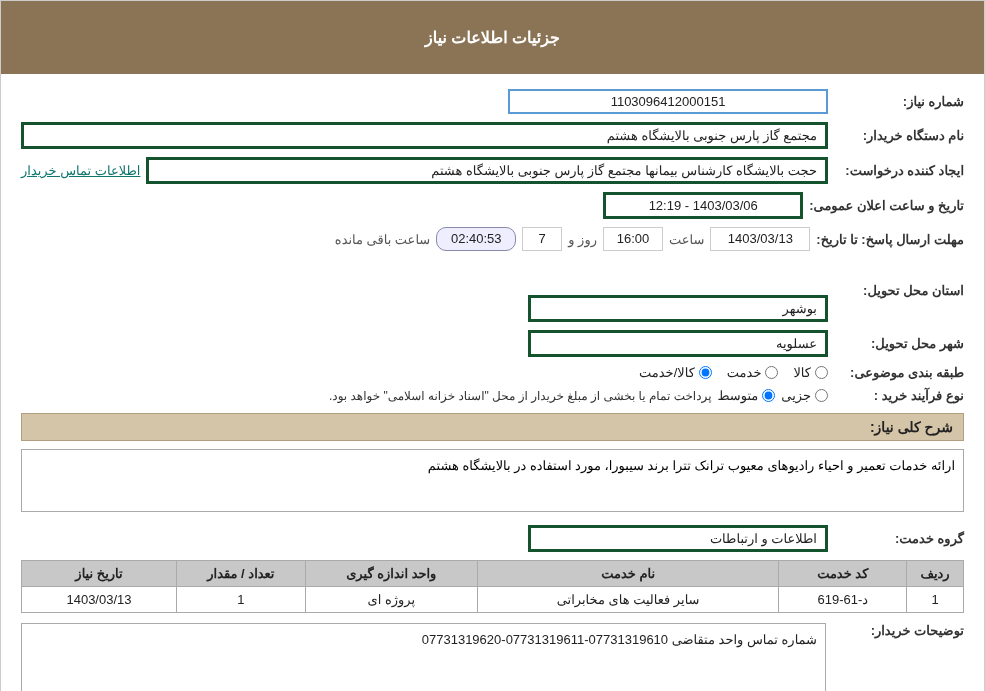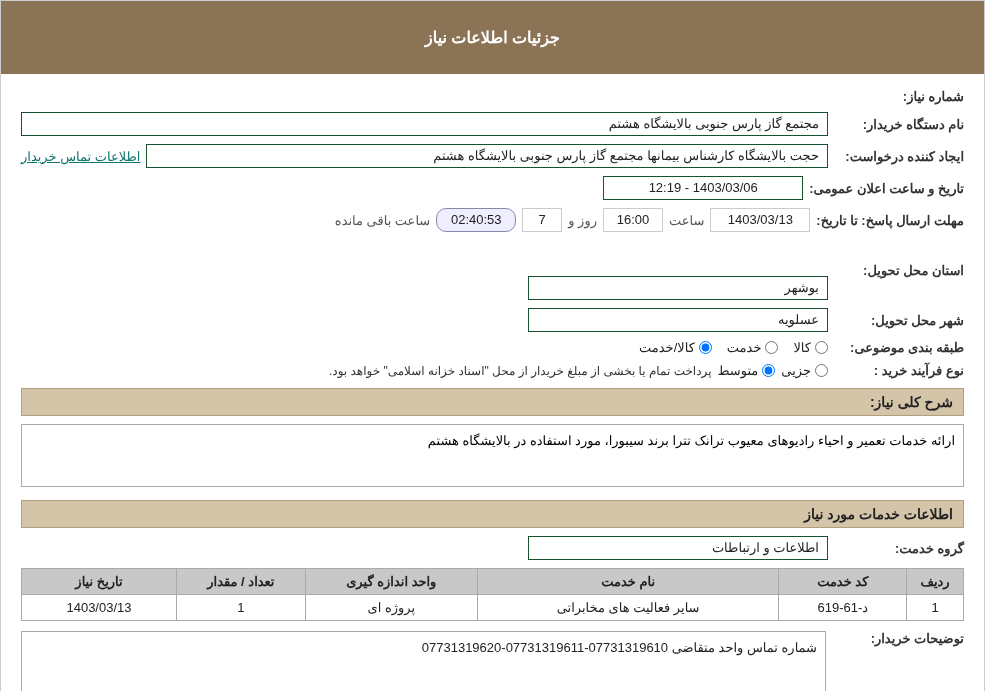--- a/index.html
+++ b/index.html
@@ -36,21 +36,21 @@
     }
     .label-col {
       color: #333;
       font-weight: bold;
       white-space: nowrap;
       min-width: 130px;
       text-align: right;
       flex-shrink: 0;
     }
     .value-box {
-      border: 1px solid #14532d;
+      border: 3px solid #14532d;
       background: #fff;
       padding: 3px 8px;
       min-height: 24px;
       flex: 1;
       text-align: right;
     }
     .value-box-blue {
       border: 2px solid #5b9bd5;
       background: #fff;
       padding: 3px 8px;
@@ -178,20 +178,21 @@
 
 <div class="page-container">
   <div class="header-bar">
     <span>جزئیات اطلاعات نیاز</span>
   </div>
 
   <div class="content-area">
 
     <div class="form-row">
       <span class="label-col">شماره نیاز:</span>
+      <div class="value-box-blue" style="max-width:320px; text-align:center;">1103096412000151</div>
     </div>
 
     <div class="form-row">
       <span class="label-col">نام دستگاه خریدار:</span>
       <div class="value-box">مجتمع گاز پارس جنوبی  بالایشگاه هشتم</div>
     </div>
 
     <div class="form-row">
       <span class="label-col">ایجاد کننده درخواست:</span>
       <div class="value-box">حجت بالایشگاه کارشناس بیمانها مجتمع گاز پارس جنوبی  بالایشگاه هشتم</div>
@@ -255,23 +256,20 @@
       <span style="font-size:12px; color:#333;">پرداخت تمام یا بخشی از مبلغ خریدار از محل "اسناد خزانه اسلامی" خواهد بود.</span>
     </div>
 
     <div class="section-title">
       <span>شرح کلی نیاز:</span>
     </div>
     <div style="margin-bottom:10px;">
       <textarea class="description-box" readonly="" rows="3" style="">ارائه خدمات تعمیر و احیاء رادیوهای معیوب ترانک تترا برند سیبورا، مورد استفاده در بالایشگاه هشتم</textarea>
     </div>
 
-    <div class="section-title">
-      <span>اطلاعات خدمات مورد نیاز</span>
-    </div>
 
     <div class="form-row">
       <span class="label-col">گروه خدمت:</span>
       <div class="value-box" style="max-width:300px;">اطلاعات و ارتباطات</div>
     </div>
 
     <table class="services-table">
       <thead>
         <tr>
           <th>ردیف</th>

